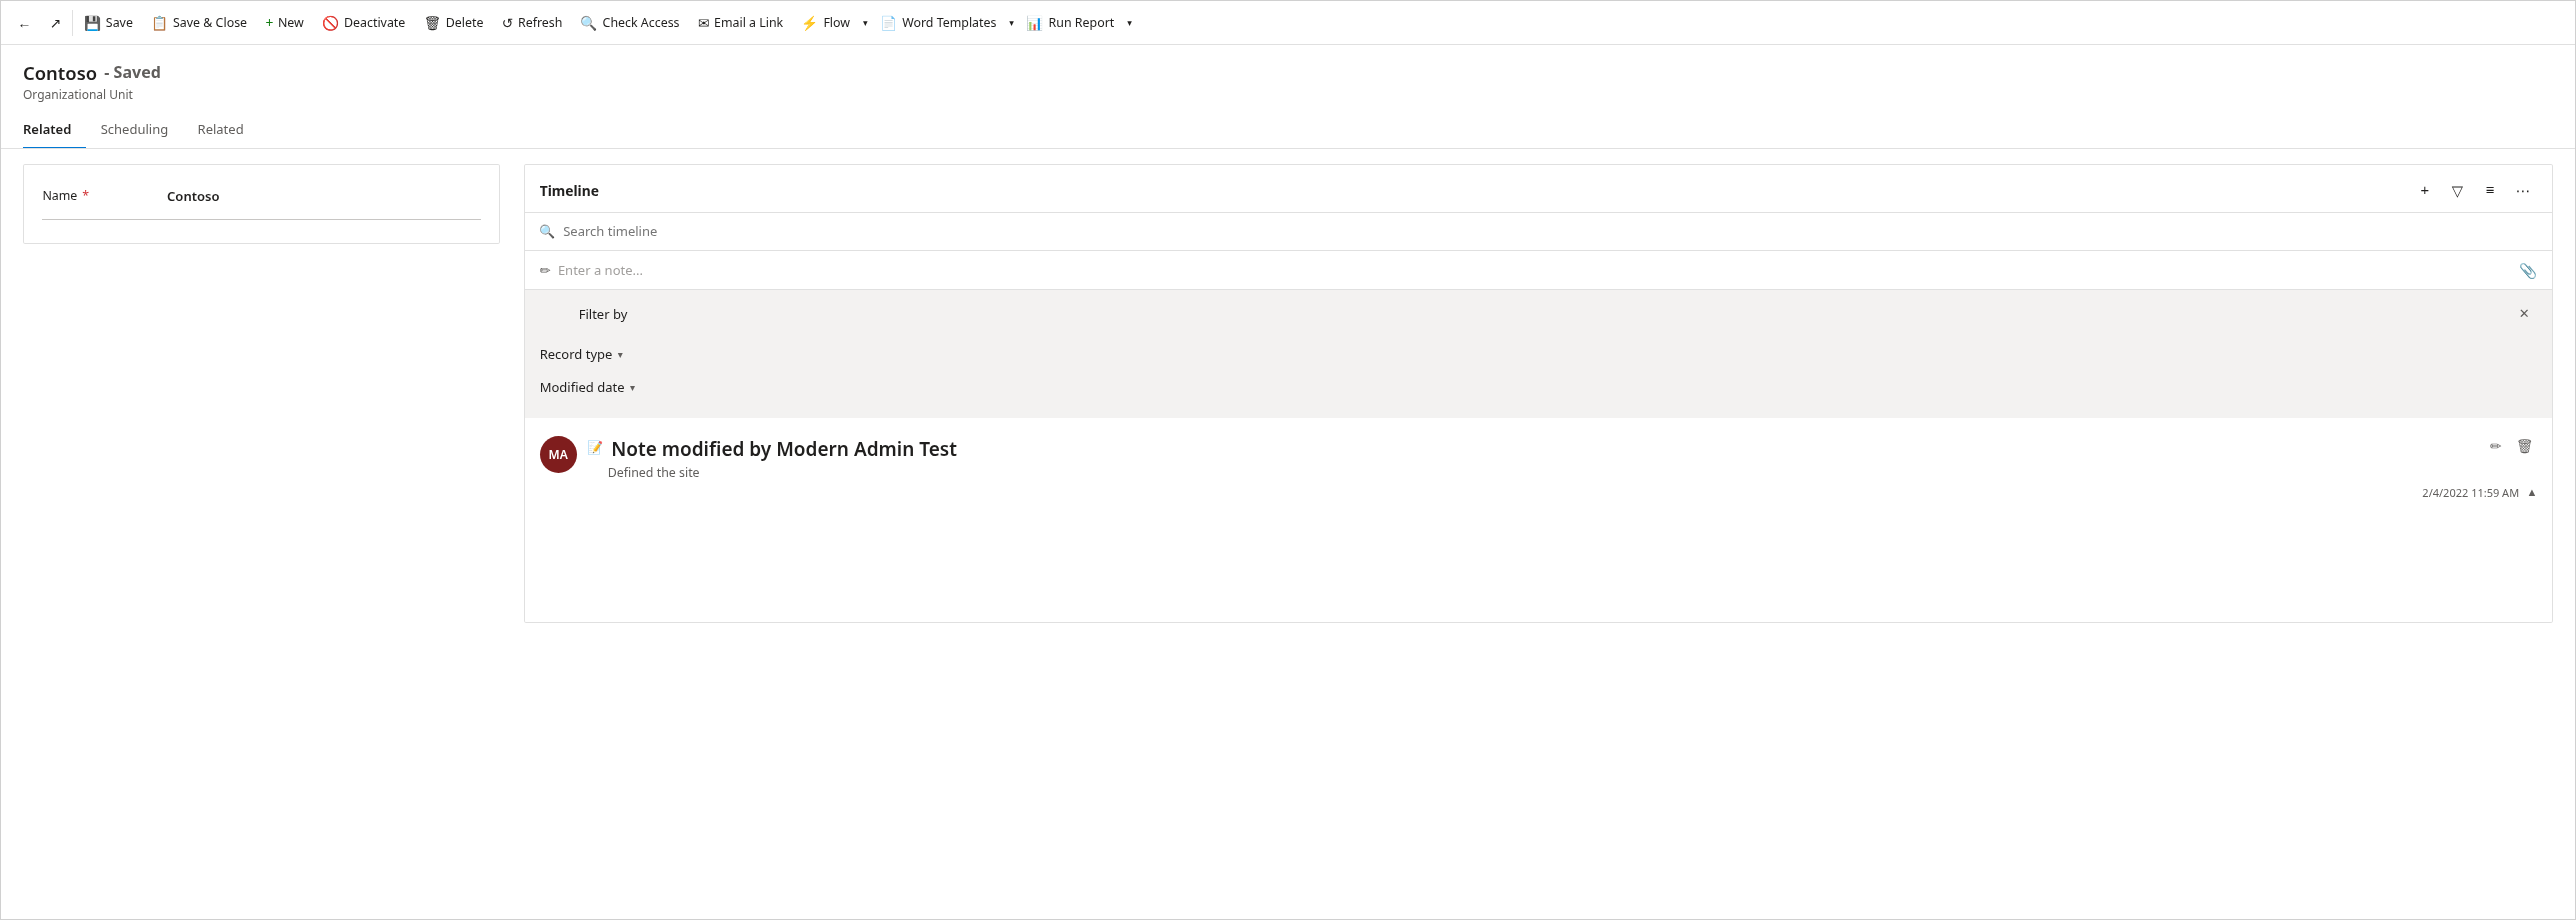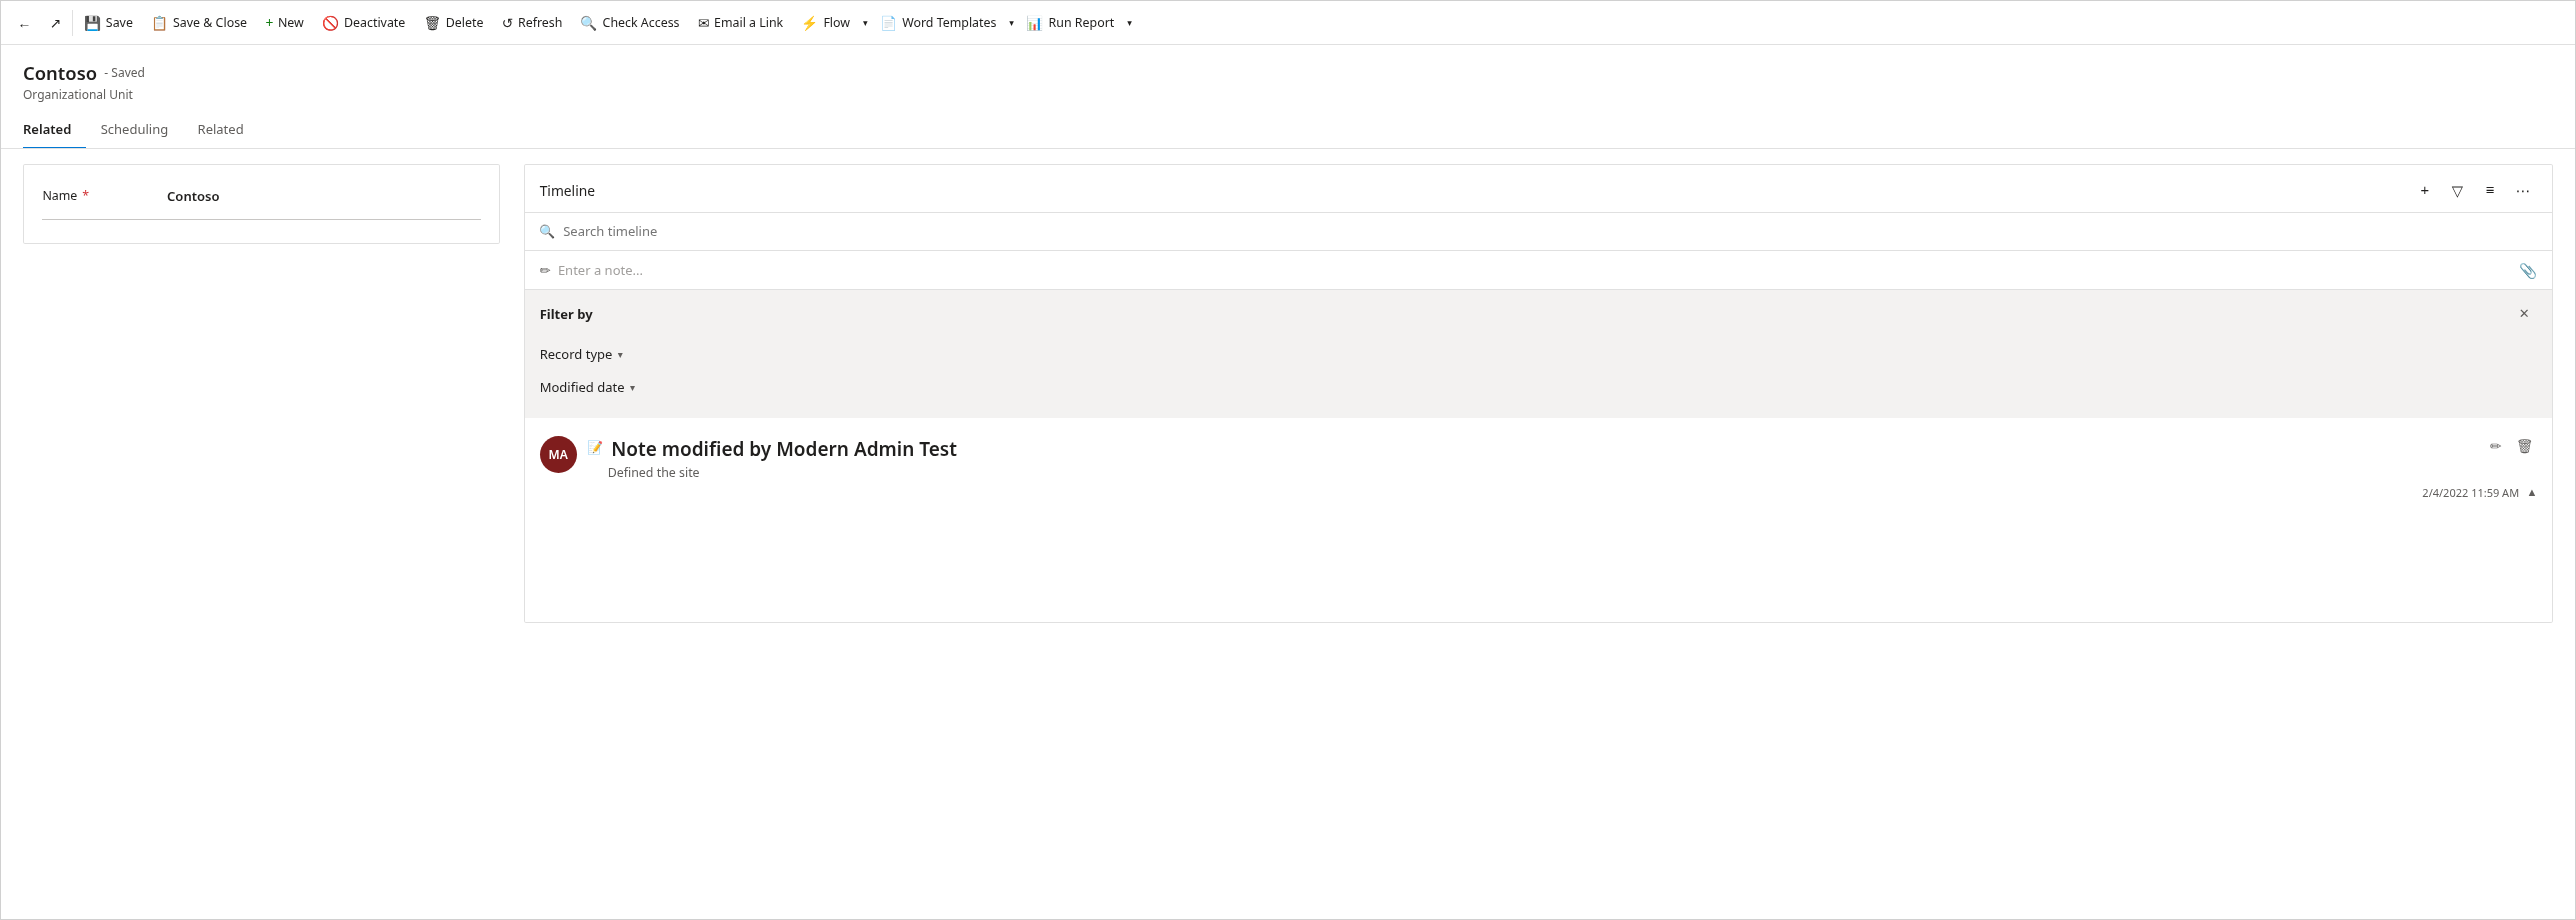--- a/index.html
+++ b/index.html
@@ -74,23 +74,23 @@
       display: flex;
       align-items: center;
       gap: 7.3px;
     }
     .page-title {
       font-size: 18.4px;
       font-weight: 600;
       color: #201f1e;
     }
     .page-saved-badge {
-      font-size: 12px;
-      color: #605e5c;
-      font-weight: 400;
+      font-size: 16px;
+      color: #605e5c;
+      font-weight: 700;
     }
     .page-subtitle {
       font-size: 12px;
       color: #605e5c;
       margin-top: 1.8px;
     }
 
     
     .tabs-bar {
       display: flex;
@@ -174,21 +174,21 @@
     }
     .timeline-header {
       display: flex;
       align-items: center;
       justify-content: space-between;
       padding: 11px 14.7px 7.3px 14.7px;
       border-bottom: 0.9px solid #e0e0e0;
     }
     .timeline-title {
       font-size: 13.8px;
-      font-weight: 400;
+      font-weight: 700;
       color: #201f1e;
     }
     .timeline-actions {
       display: flex;
       align-items: center;
       gap: 3.7px;
     }
     .timeline-action-btn {
       display: flex;
       align-items: center;
@@ -243,22 +243,23 @@
       position: relative;
     }
     .filter-header {
       display: flex;
       align-items: center;
       justify-content: space-between;
       margin-bottom: 11px;
     }
     .filter-title {
       font-size: 13px;
-      font-weight: 700;
-      color: #201f1e;
+      font-weight: 400;
+      color: #201f1e;
+      margin-left: 39px;
     }
     .filter-close-btn {
       border: none;
       background: none;
       cursor: pointer;
       font-size: 13px;
       color: #605e5c;
       display: flex;
       align-items: center;
       justify-content: center;

